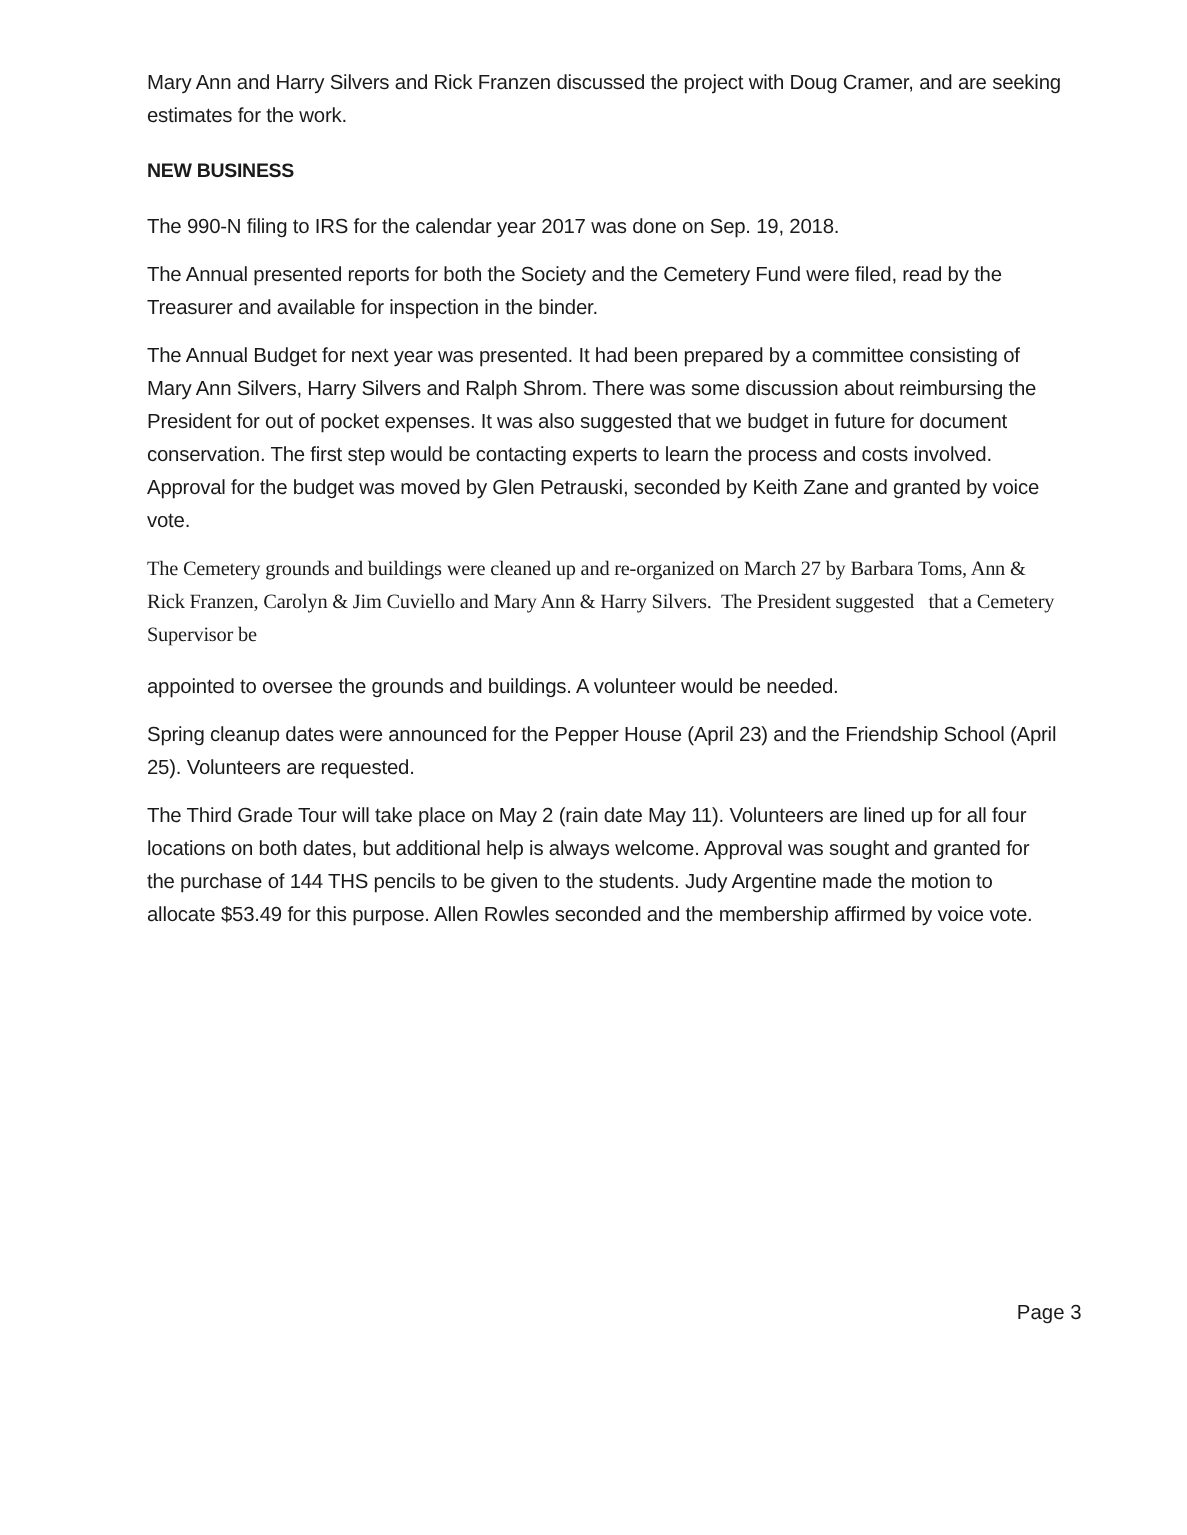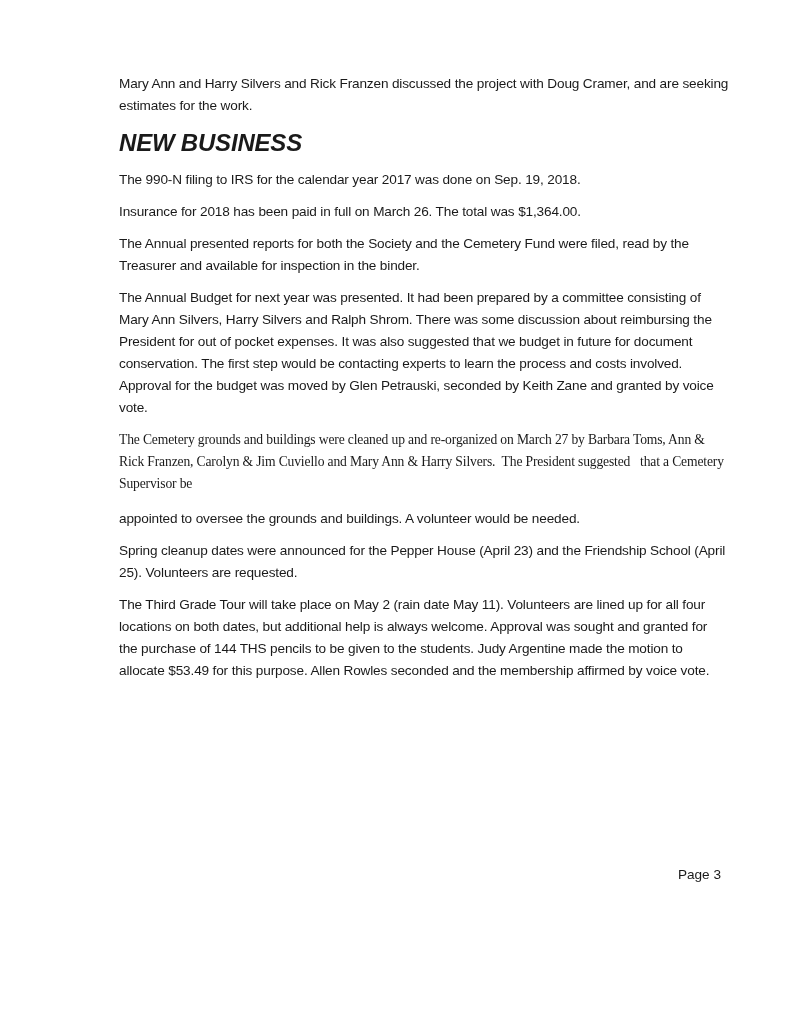--- a/index.html
+++ b/index.html
@@ -10,44 +10,42 @@
     body {
       width: 791px;
       height: 1023px;
       position: relative;
       overflow: hidden;
       font-family: "Liberation Sans", "DejaVu Sans", sans-serif;
       color: #1a1a1a;
     }
     .page {
       position: absolute;
-      left: 119px;
+      left: 98px;
       top: 44px;
       width: 610px;
-      margin-top: 29px;
     }
     .para {
       font-size: 13.6px;
       line-height: 22px;
       margin: 0 0 10px 0;
       letter-spacing: -0.15px;
       word-spacing: 0px;
     }
     .para sup {
       font-size: 8.5px;
       line-height: 0;
       vertical-align: 5px;
     }
     .heading {
-      font-size: 24px;
+      font-size: 13px;
       font-weight: bold;
       margin: 13px 0 13px 0;
       line-height: 26px;
       letter-spacing: -0.2px;
-      font-style: italic;
     }
     .para.split-end {
       margin-bottom: 13px;
     }
     .page-number {
       position: absolute;
       right: 70px;
       top: 864px;
       font-size: 13.6px;
       line-height: 22px;
@@ -59,21 +57,20 @@
 <div class="page">
 
   <p class="para">Mary Ann and Harry Silvers and Rick Franzen discussed the project with Doug Cramer, and are seeking estimates for the work.</p>
 
 
 
   <h2 class="heading">NEW BUSINESS</h2>
 
   <p class="para">The 990-N filing to IRS for the calendar year 2017 was done on Sep. 19, 2018.</p>
 
-  <p class="para">Insurance for 2018 has been paid in full on March 26.  The total was $1,364.00.</p>
 
   <p class="para">The Annual presented reports for both the Society and the Cemetery Fund were filed, read by the Treasurer and available for inspection in the binder.</p>
 
   <p class="para">The Annual Budget for next year was presented.  It had been prepared by a committee consisting of Mary Ann Silvers, Harry Silvers and Ralph Shrom.  There was some discussion about reimbursing the President for out of pocket expenses.  It was also suggested that we budget in future for document conservation.  The first step would be contacting experts to learn the process and costs involved.  Approval for the budget was moved by Glen Petrauski, seconded by Keith Zane and granted by voice vote.</p>
 
   <p class="para split-end pre-wrap" style="white-space: pre-wrap; font-family: Liberation Serif, serif;">The Cemetery grounds and buildings were cleaned up and re-organized on March 27 by Barbara Toms, Ann &amp; Rick Franzen, Carolyn &amp; Jim Cuviello and Mary Ann &amp; Harry Silvers.  The President suggested   that a Cemetery Supervisor be</p>
 
   <p class="para">appointed to oversee the grounds and buildings.  A volunteer would be needed.</p>
 
   <p class="para">Spring cleanup dates were announced for the Pepper House (April 23) and the Friendship School (April 25).  Volunteers are requested.</p>

